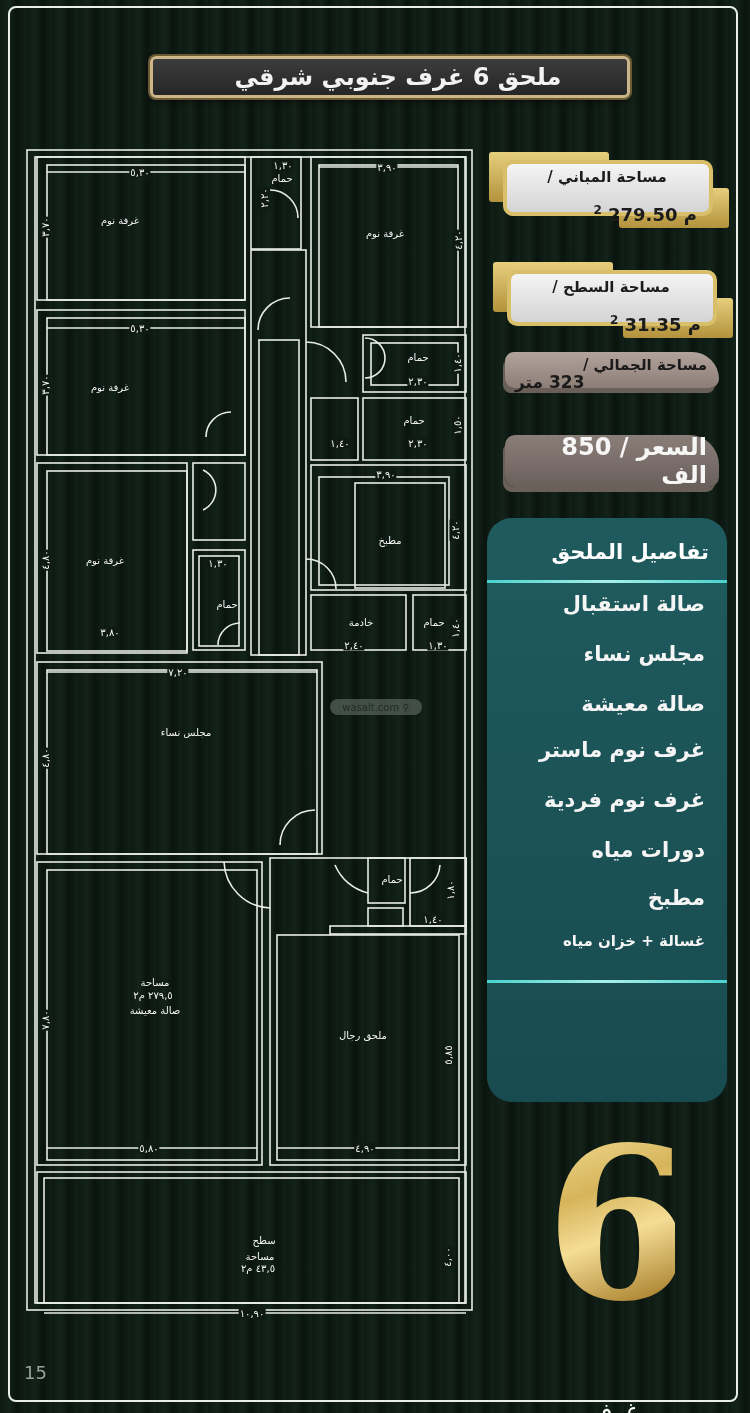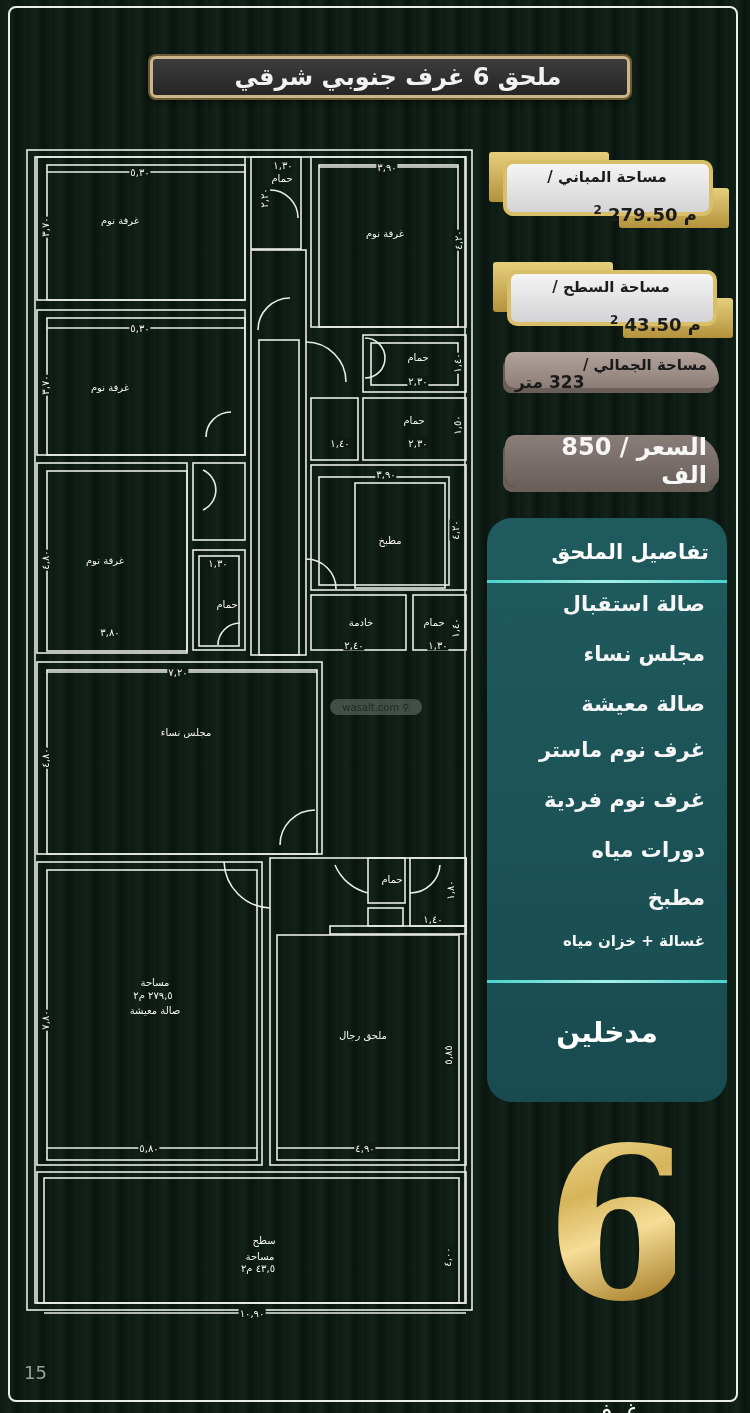--- a/index.html
+++ b/index.html
@@ -268,21 +268,21 @@
 </div>
 
 <div class="gold-card" style="left:507px;top:270px">
   <div class="back"></div>
   <div class="back2"></div>
   <div class="face">
     <div class="label">مساحة السطح /</div>
     <div class="value">
       <sup>2</sup>
       <span>م</span>
-      <span>43.50</span>
+      <span>31.35</span>
     </div>
   </div>
 </div>
 
 <div class="ribbon total">
   <div class="label">مساحة الجمالي /</div>
   <div class="value">323 متر</div>
 </div>
 
 <div class="ribbon price">
@@ -294,19 +294,18 @@
   <div class="rule" style="top:62px"></div>
   <div class="item" style="top:74px">صالة استقبال</div>
   <div class="item" style="top:124px">مجلس نساء</div>
   <div class="item" style="top:174px">صالة معيشة</div>
   <div class="item" style="top:220px">غرف نوم ماستر</div>
   <div class="item" style="top:270px">غرف نوم فردية</div>
   <div class="item" style="top:320px">دورات مياه</div>
   <div class="item" style="top:368px">مطبخ</div>
   <div class="item small" style="top:414px">غسالة + خزان مياه</div>
   <div class="rule" style="top:462px"></div>
-  <div class="footer">مدخلين</div>
 </div>
 
 <div class="big-six">6</div>
 <div class="rooms-word">غرف</div>
 
 <div class="page-num">15</div>
 
 </body></html>

